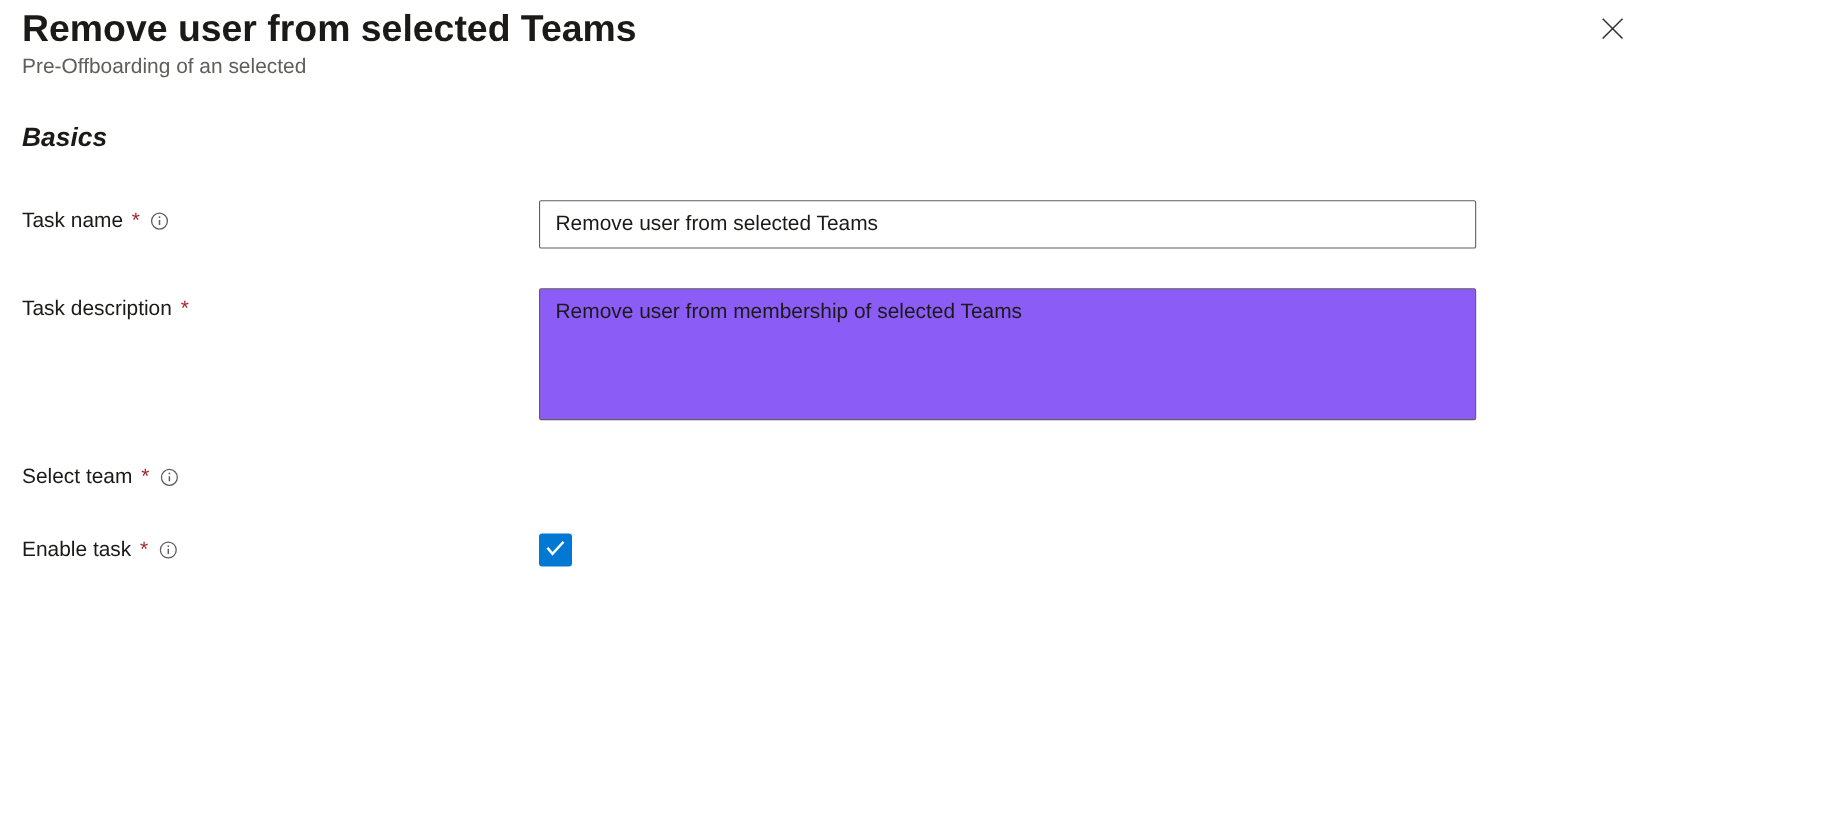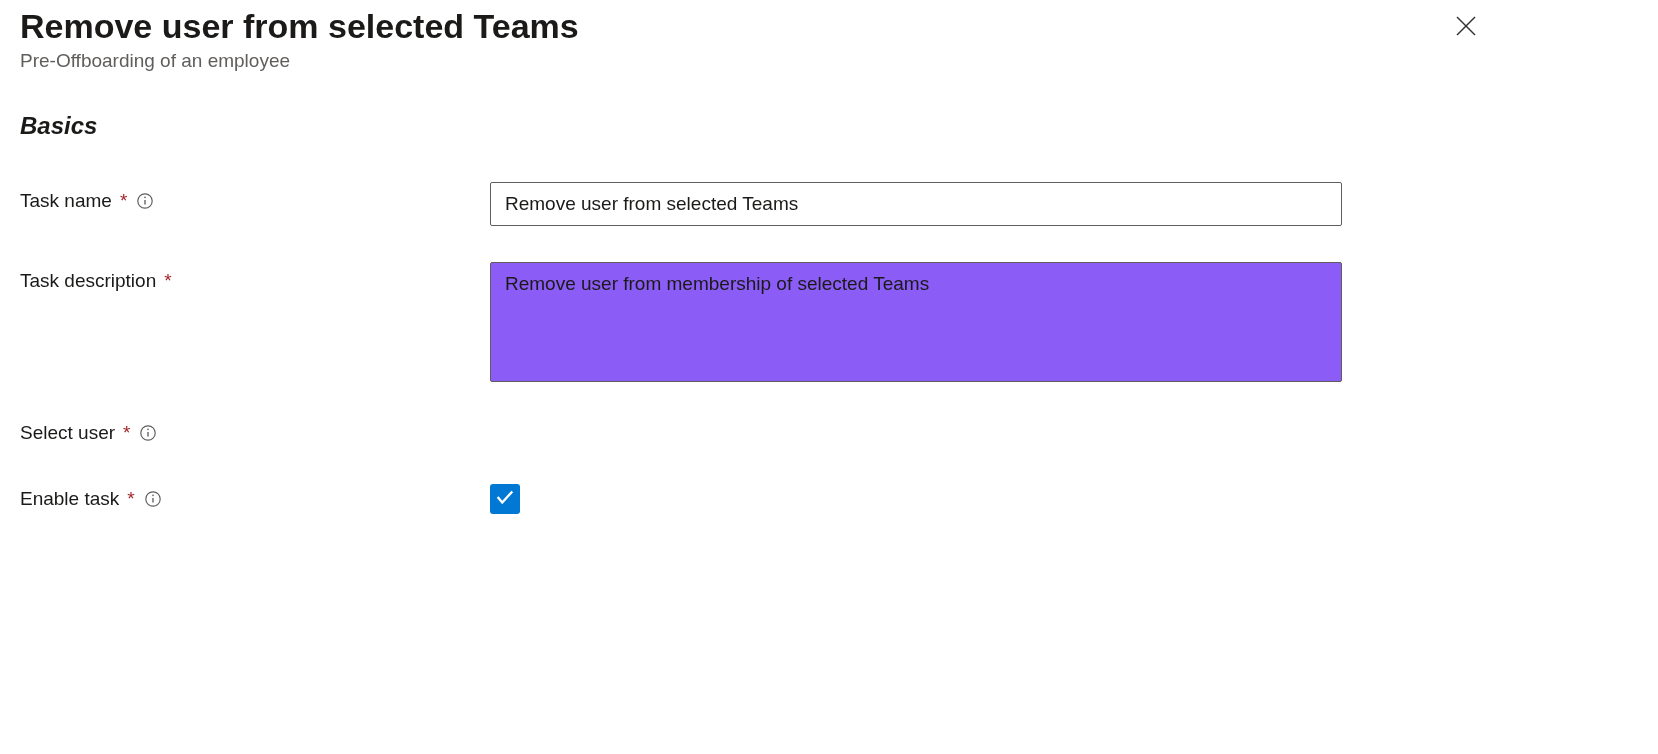--- a/index.html
+++ b/index.html
@@ -157,21 +157,21 @@
     }
   </style>
 </head>
 <body>
 
 <div class="panel">
 
   <div class="header">
     <div class="header-text">
       <h1 class="title">Remove user from selected Teams</h1>
-      <div class="subtitle">Pre-Offboarding of an employee</div>
+      <div class="subtitle">Pre-Offboarding of an selected</div>
     </div>
     <button class="close-btn">
       <span>
         <svg viewBox="0 0 24 24" stroke="currentColor" stroke-width="1.4" fill="none">
           <line x1="3" y1="3" x2="21" y2="21"></line>
           <line x1="21" y1="3" x2="3" y2="21"></line>
         </svg>
       </span>
     </button>
   </div>
@@ -201,21 +201,21 @@
       <span class="required">*</span>
     </div>
     <div class="control-col">
       <textarea class="textarea-input" style="">Remove user from membership of selected Teams</textarea>
     </div>
   </div>
 
 
   <div class="form-row">
     <div class="label-col">
-      <span class="label-text">Select user</span>
+      <span class="label-text">Select team</span>
       <span class="required">*</span>
       <span class="info-icon">
         <svg viewBox="0 0 20 20">
           <circle cx="10" cy="10" r="8" stroke-width="1.3"></circle>
           <line x1="10" y1="8.8" x2="10" y2="14" stroke-width="1.5"></line>
           <circle cx="10" cy="6" r="0.9" fill="#605e5c" stroke="none"></circle>
         </svg>
       </span>
     </div>
   </div>

